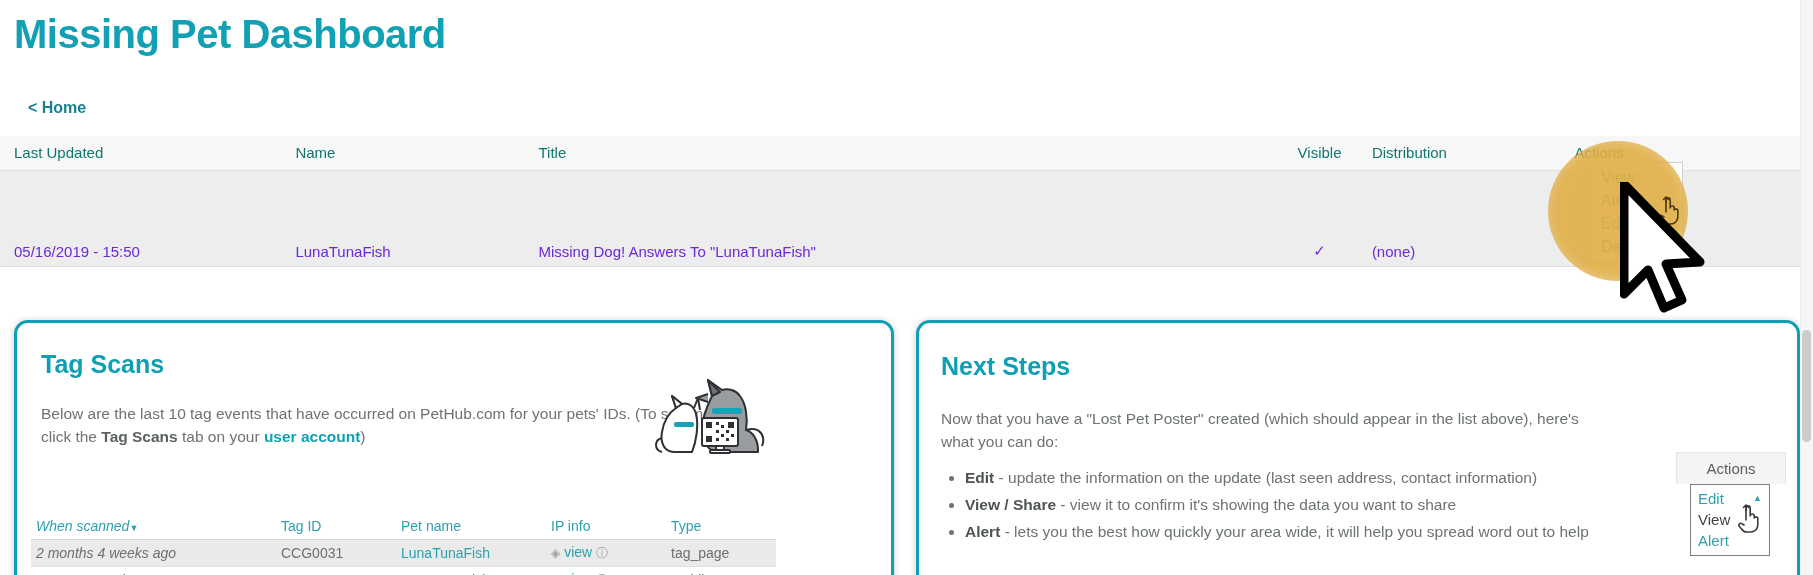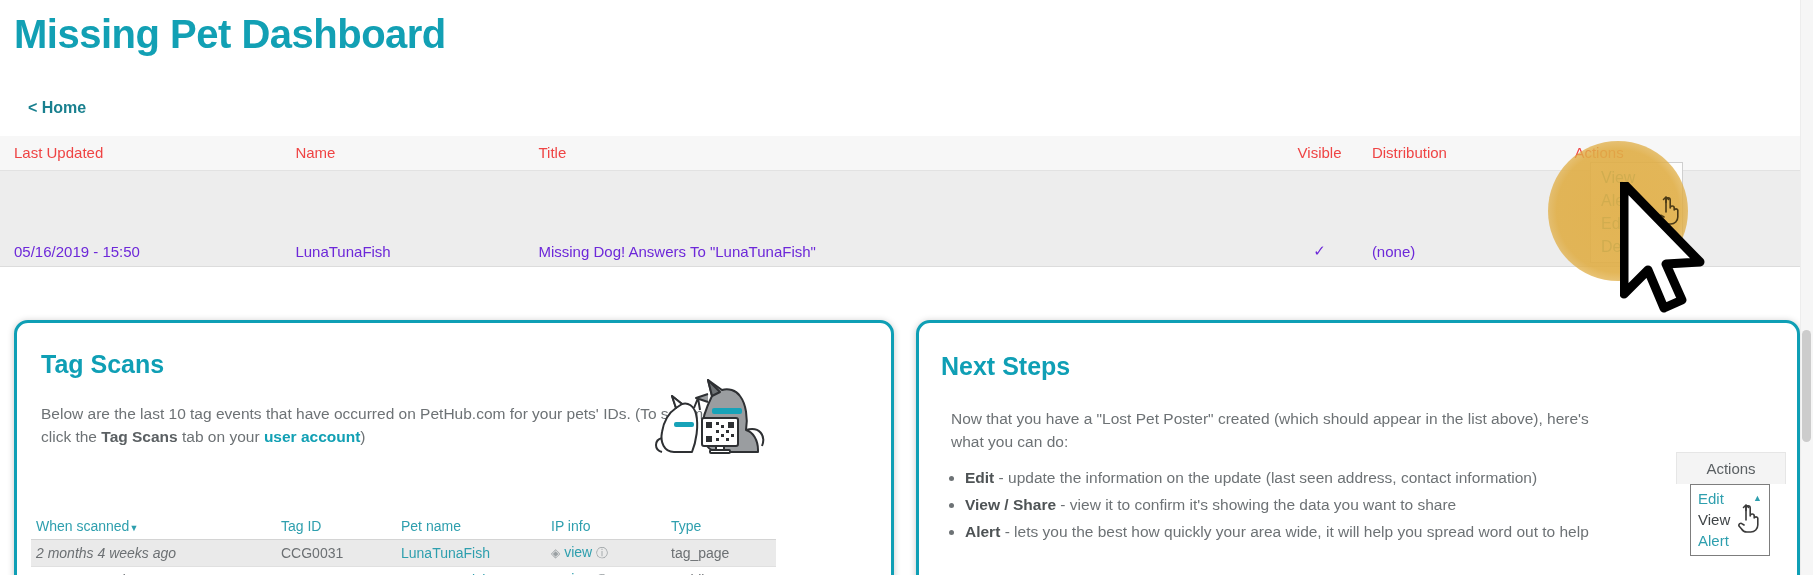--- a/index.html
+++ b/index.html
@@ -43,21 +43,21 @@
   
   .poster-table {
     position: absolute;
     left: 0px; top: 136px;
     width: 1800px;
     border-collapse: collapse;
     font-size: 15px;
   }
   .poster-table thead th {
     background: #f7f7f7;
-    color: #ef4444;
+    color: #0f766e;
     font-weight: normal;
     text-align: left;
     padding: 8px 6px 9px 6px;
     border-bottom: 1px solid #e2e2e2;
     font-size: 15px;
   }
   .poster-table tbody td {
     background: #ededed;
     color: #6d28d9;
     padding: 6px;
@@ -133,21 +133,21 @@
     margin: 27px 0 0 24px;
   }
   .panel-right .panel-title { margin-left: 22px; margin-top: 29px; }
 
   .panel-body {
     margin: 23px 24px 0 24px;
     font-size: 15.5px;
     color: #6d7275;
     line-height: 23px;
   }
-  .panel-right .panel-body { margin-left: 32px; margin-top: 26px; width: 740px; }
+  .panel-right .panel-body { margin-left: 22px; margin-top: 26px; width: 740px; }
   .panel-body b { color: #5b6063; font-weight: bold; }
   .panel-body a { color: #12a0b4; font-weight: bold; text-decoration: none; }
 
   .next-list {
     margin: 13px 0 0 46px;
     padding: 0;
     font-size: 15.5px;
     color: #6d7275;
     line-height: 23px;
   }
@@ -178,21 +178,21 @@
   .scan-table tbody td {
     padding: 4px 5px;
     color: #6c7073;
     font-size: 14px;
     border-bottom: 1px solid #e0e0e0;
   }
   .scan-table tbody tr:nth-child(odd) td { background: #eaeaea; }
   .scan-table tbody tr:nth-child(even) td { background: #ffffff; }
   .scan-table tbody td.c-when { font-style: italic; }
   .scan-table .lnk { color: #2e9fae; }
-  .sc-when { width: 245px; }
+  .sc-when { width: 245px; font-style: italic; }
   .sc-tag  { width: 120px; }
   .sc-pet  { width: 150px; }
   .sc-ip   { width: 120px; }
   .sc-type { width: 110px; }
   .sort-caret { font-size: 9px; color: #2e9fae; }
   .ipicon { color: #9aa0a3; font-size: 12px; }
 
   
   .br-tooltip {
     position: absolute;

